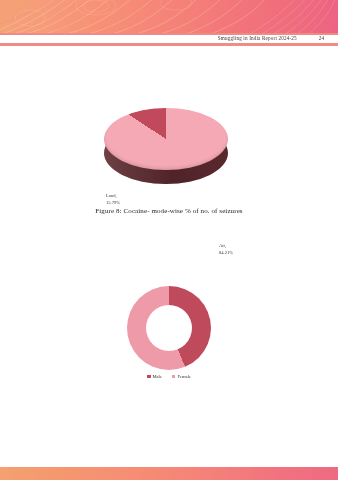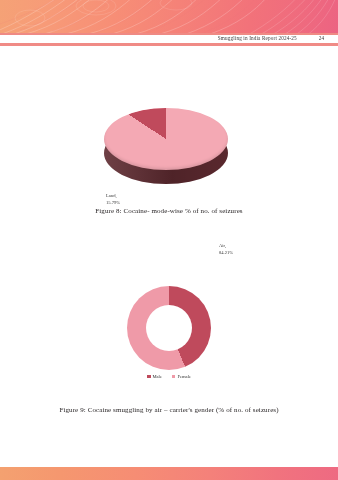--- a/index.html
+++ b/index.html
@@ -330,16 +330,15 @@
         <span class="legend-swatch male"></span>
         <span class="legend-text">Male</span>
       </span>
       <span class="legend-entry">
         <span class="legend-swatch female"></span>
         <span class="legend-text">Female</span>
       </span>
     </div>
   </div>
 
-  <div class="figure-caption" id="figure-9-caption">Figure 9: Cocaine smuggling by air – carrier's gender (% of no. of seizures)</div>
 </div>
 
 <div class="footer-band"></div>
 
 </body></html>

